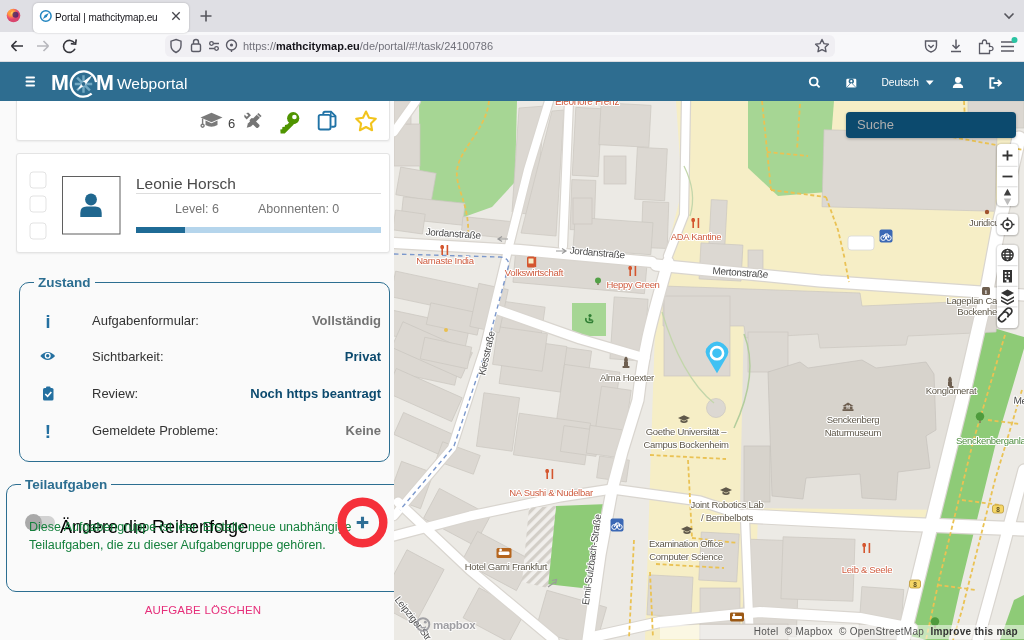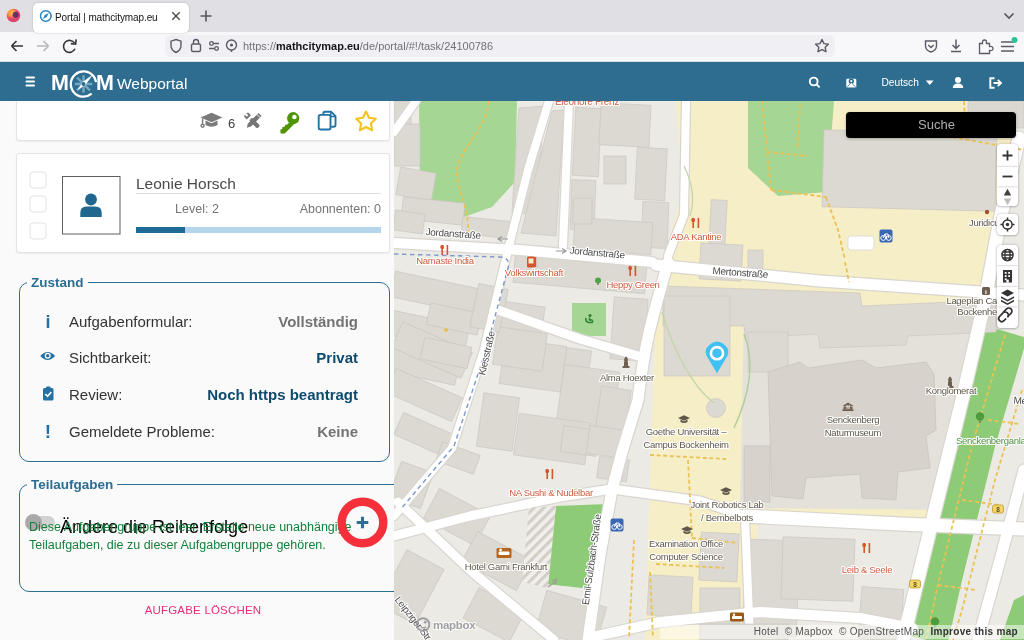--- a/index.html
+++ b/index.html
@@ -4,26 +4,26 @@
 *{box-sizing:border-box;}
 #tabbar{position:absolute;left:0;top:0;width:1024px;height:32px;background:#dfdfe4;}
 #addrbar{position:absolute;left:0;top:32px;width:1024px;height:30px;background:#f8f8fa;border-bottom:1px solid #dcdce1;}
 #tab{position:absolute;left:33px;top:3px;width:156px;height:30px;background:#fff;border-radius:5px;box-shadow:0 0 2px rgba(0,0,0,.25);}
 #tabtitle{position:absolute;left:22px;top:8.5px;font-size:10px;color:#15141a;letter-spacing:-0.1px;}
 #urlbar{position:absolute;left:165px;top:35px;width:670px;height:22px;background:#f0eff3;border-radius:6px;}
 #header{position:absolute;left:0;top:62px;width:1024px;height:39px;background:#2e6d90;z-index:20;}
 #panel{position:absolute;left:0;top:101px;width:394px;height:539px;background:#fafafa;}
 .card{position:absolute;background:#fff;border:1px solid #e4e4e4;border-radius:3px;box-shadow:0 1px 2px rgba(0,0,0,.06);}
 fieldset{position:absolute;border:1.6px solid #2c6e91;border-radius:10px;margin:0;padding:0;}
-legend{color:#2c6e91;font-weight:bold;font-size:13.5px;margin-left:7px;padding:0 4px;}
-.zrow{position:absolute;left:69px;width:289px;font-size:15px;color:#333;}
+legend{color:#2c6e91;font-weight:bold;font-size:13.5px;margin-left:14px;padding:0 4px;}
+.zrow{position:absolute;left:92px;width:289px;font-size:13px;color:#333;}
 .zval{float:right;font-weight:bold;color:#0c4a6e;}
 .green{color:#737373;}
 #mapwrap{position:absolute;left:394px;top:101px;width:630px;height:539px;background:#eceae5;}
-#suche{position:absolute;left:846px;top:112px;width:170px;height:26px;background:#000000;border-radius:4px;box-shadow:0 1px 3px rgba(0,0,0,.25);color:#aeaeae;font-size:13px;line-height:25px;padding-left:11px;text-align:center;}
+#suche{position:absolute;left:846px;top:112px;width:170px;height:26px;background:#0c4a6e;border-radius:4px;box-shadow:0 1px 3px rgba(0,0,0,.25);color:#aeaeae;font-size:13px;line-height:25px;padding-left:11px;}
 .ctl{position:absolute;left:997px;width:21px;background:#fff;border-radius:4px;box-shadow:0 0 0 1.5px rgba(0,0,0,.08),0 1px 2px rgba(0,0,0,.15);}
 </style></head>
 <body>
 
 <div id="tabbar"></div>
 <div id="addrbar"></div>
 <div id="tab">
     <span id="tabtitle">Portal | mathcitymap.eu</span>
   </div>
 <div id="urlbar"></div>
@@ -146,32 +146,32 @@
 <path d="M40.3 255 Q47.7 247.2 55.1 255 Q47.7 262.8 40.3 255 Z" fill="#2470a0"></path>
     <circle cx="47.7" cy="254.8" r="3" fill="#fff"></circle>
     <circle cx="47.7" cy="254.8" r="1.7" fill="#2470a0"></circle>
 <rect x="43" y="287" width="10.5" height="12.5" rx="1.6" fill="#2470a0"></rect>
     <rect x="46" y="285.5" width="4.5" height="3.5" rx="1" fill="#2470a0"></rect>
     <path d="M45.3 293 L47.6 295.3 L51.3 291" stroke="#fff" stroke-width="1.6" fill="none"></path>
 <text x="48" y="337" font-size="19" font-weight="bold" fill="#2470a0" text-anchor="middle" font-family="Liberation Sans">!</text>
 </svg>
 <div style="position:absolute;left:136px;top:175px;font-size:15.5px;color:#4a4a4a">Leonie Horsch</div>
 <div style="position:absolute;left:136px;top:193px;width:245px;border-top:1px solid #ddd"></div>
-<div style="position:absolute;left:136px;top:202px;width:122px;text-align:center;font-size:12.5px;color:#757575">Level: 2</div>
-<div style="position:absolute;left:258px;top:202px;width:123px;text-align:right;font-size:12.5px;color:#757575">Abonnenten: 0</div>
+<div style="position:absolute;left:136px;top:202px;width:122px;text-align:center;font-size:12.5px;color:#757575">Level: 6</div>
+<div style="position:absolute;left:258px;top:202px;width:123px;text-align:left;font-size:12.5px;color:#757575">Abonnenten: 0</div>
 <div style="position:absolute;left:136px;top:227px;width:245px;height:6px;background:#b5d5ec"></div>
 <div style="position:absolute;left:136px;top:227px;width:49px;height:6px;background:#1f6b96"></div>
 <fieldset style="left:19px;top:275px;width:371px;height:187px">
 <legend>Zustand</legend>
 </fieldset>
 <div class="zrow" style="top:313px">Aufgabenformular:<span class="zval green">Vollständig</span></div>
 <div class="zrow" style="top:349px">Sichtbarkeit:<span class="zval">Privat</span></div>
 <div class="zrow" style="top:386px">Review:<span class="zval">Noch https beantragt</span></div>
 <div class="zrow" style="top:423px">Gemeldete Probleme:<span class="zval green">Keine</span></div>
-<fieldset style="left:19px;top:477px;width:418px;height:115px">
+<fieldset style="left:6px;top:477px;width:418px;height:115px">
 <legend>Teilaufgaben</legend>
 </fieldset>
 <div style="position:absolute;left:26px;top:516px;width:29px;height:13px;background:#d2d2d2;border-radius:7px"></div>
 <div style="position:absolute;left:25px;top:514px;width:17px;height:17px;background:#a9a9a9;border-radius:50%"></div>
 <div style="position:absolute;left:60px;top:517px;font-size:18px;color:#000000">Ändere die Reihenfolge</div>
 <div style="position:absolute;left:29px;top:518px;width:330px;font-size:12.5px;color:#15803d;line-height:18px">Diese Aufgabengruppe ist leer. Erstelle neue unabhängige Teilaufgaben, die zu dieser Aufgabengruppe gehören.</div>
 <div style="position:absolute;left:16px;top:604px;width:374px;text-align:center;font-size:11.5px;font-weight:normal;color:#e62e7a;letter-spacing:.2px">AUFGABE LÖSCHEN</div>
 <svg id="annot" style="position:absolute;left:335px;top:495px" width="56" height="56">
     <circle cx="27.5" cy="27.5" r="20.8" fill="none" stroke="#f5303a" stroke-width="8.4"></circle>
     <path d="M21.7 27.5 H33.3 M27.5 21.7 V33.3" stroke="#2e6e96" stroke-width="3.1"></path>

